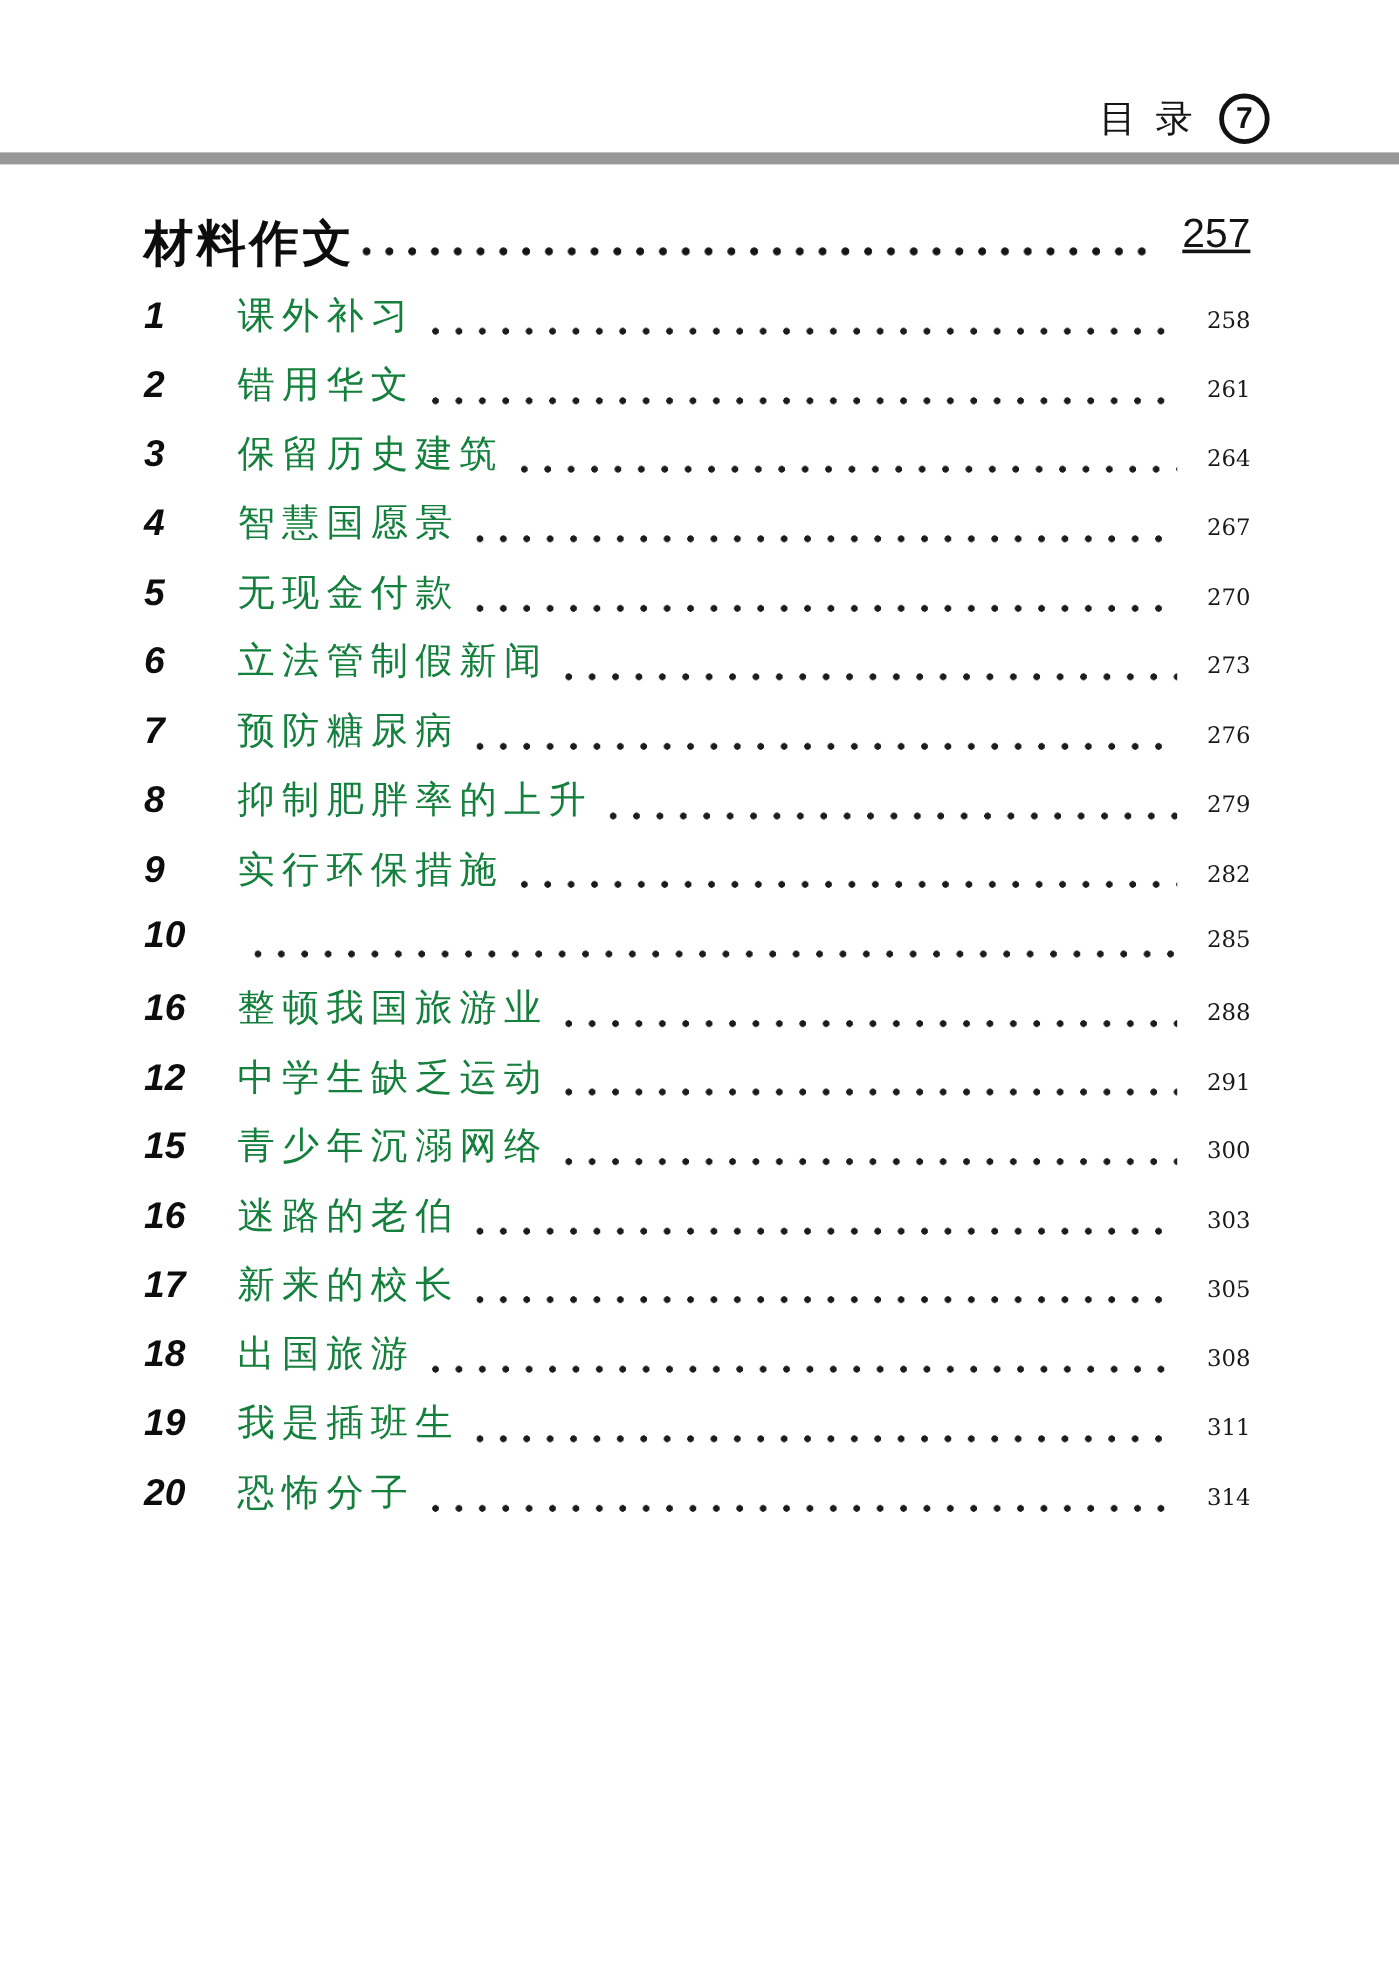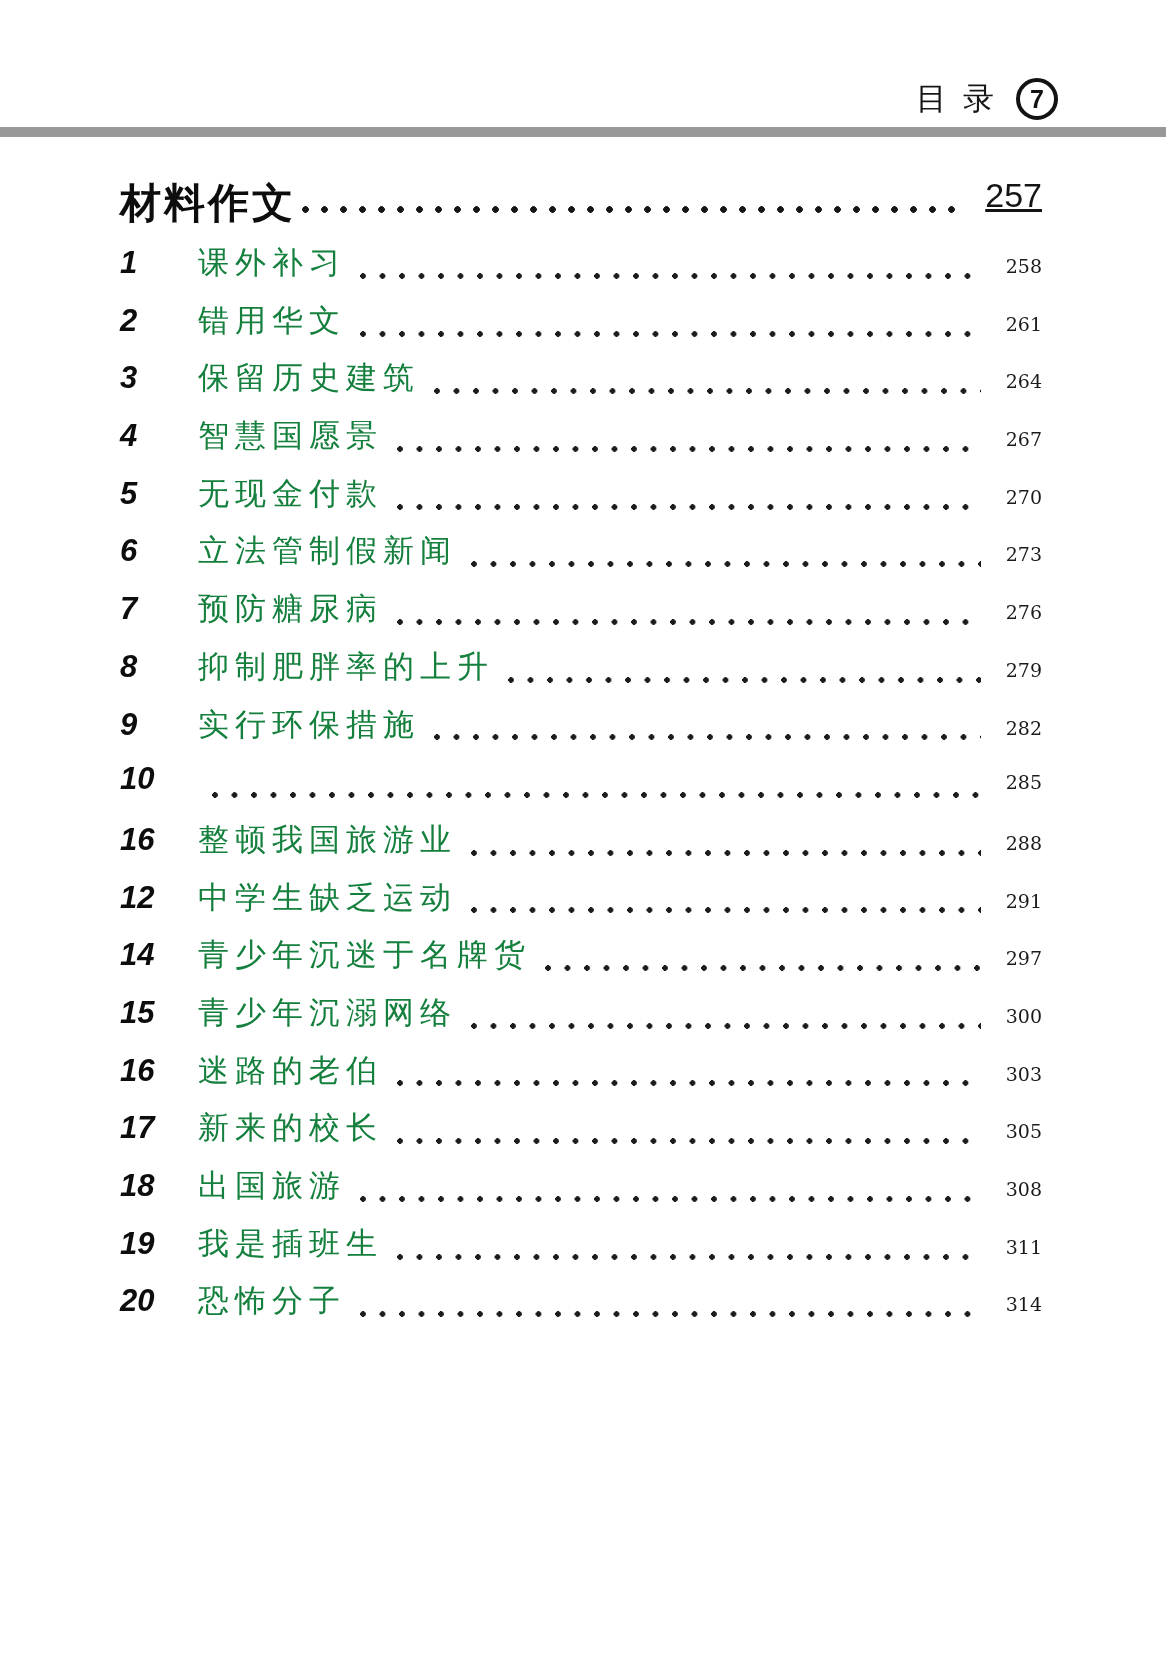--- a/index.html
+++ b/index.html
@@ -242,26 +242,20 @@
   </div>
 
   <div class="entry-row">
     <span class="entry-num">12</span>
     <span class="entry-title">中学生缺乏运动</span>
     <span class="leader"></span>
     <span class="entry-page">291</span>
   </div>
 
 
-  <div class="entry-row">
-    <span class="entry-num">14</span>
-    <span class="entry-title">青少年沉迷于名牌货</span>
-    <span class="leader"></span>
-    <span class="entry-page">297</span>
-  </div>
 
   <div class="entry-row">
     <span class="entry-num">15</span>
     <span class="entry-title">青少年沉溺网络</span>
     <span class="leader"></span>
     <span class="entry-page">300</span>
   </div>
 
   <div class="entry-row">
     <span class="entry-num">16</span>

